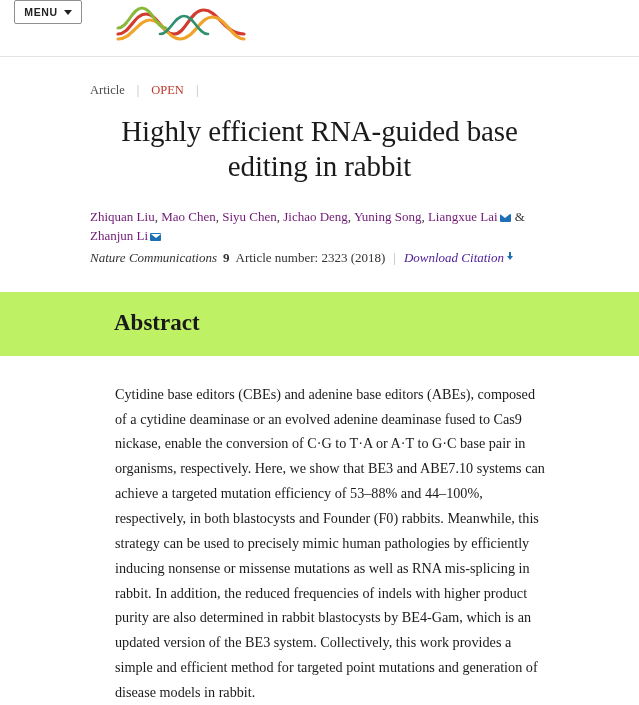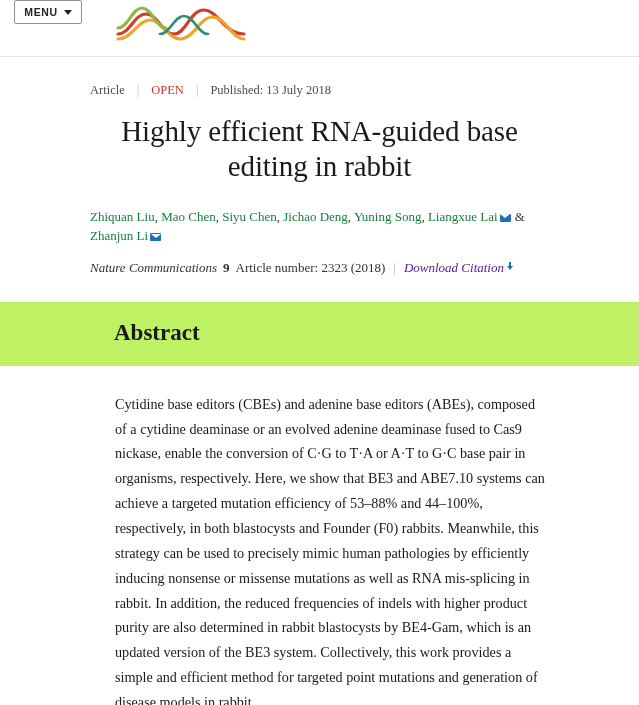--- a/index.html
+++ b/index.html
@@ -110,21 +110,21 @@
   }
 
   .authors {
     margin-top: 22px;
     font-family: "Liberation Serif", serif;
     font-size: 13px;
     line-height: 1.5;
     color: #333333;
   }
   .author-link {
-    color: #15803d;
+    color: #701a75;
     text-decoration: none;
     cursor: pointer;
   }
   .envelope {
     display: inline-block;
     width: 11px;
     height: 8px;
     margin: 0 1px -1px 2px;
     background: #1f6fb5;
     position: relative;
@@ -136,21 +136,21 @@
     position: absolute;
     left: 0.5px; top: 0.5px;
     width: 10px; height: 5px;
     border-top: 4px solid #ffffff;
     border-left: 5px solid transparent;
     border-right: 5px solid transparent;
     box-sizing: border-box;
   }
 
   .citation {
-    margin-top: 14px;
+    margin-top: 4px;
     font-family: "Liberation Serif", serif;
     font-size: 13px;
     color: #333333;
     display: flex;
     align-items: center;
     gap: 6px;
     flex-wrap: wrap;
   }
   .journal-name { font-style: italic; }
   .vol { font-weight: 700; }
@@ -231,21 +231,20 @@
 
 </div>
 
 <div class="article">
 
   <div class="meta-line">
     <span class="meta-article">Article</span>
     <span class="meta-sep">|</span>
     <span class="meta-open">OPEN</span>
     <span class="meta-sep">|</span>
-    <span class="meta-pub">Published: 13 July 2018</span>
   </div>
 
   <h1 class="title">Highly efficient RNA-guided base editing in rabbit</h1>
 
   <div class="authors">
     <a class="author-link" href="#">Zhiquan Liu</a><span>, </span><a class="author-link" href="#">Mao Chen</a><span>, </span><a class="author-link" href="#">Siyu Chen</a><span>, </span><a class="author-link" href="#">Jichao Deng</a><span>, </span><a class="author-link" href="#">Yuning Song</a><span>, </span><a class="author-link" href="#">Liangxue Lai</a><span class="envelope"></span><span> &amp; </span><a class="author-link" href="#">Zhanjun Li</a><span class="envelope"></span>
   </div>
 
   <div class="citation">
     <span class="journal-name">Nature Communications</span>

